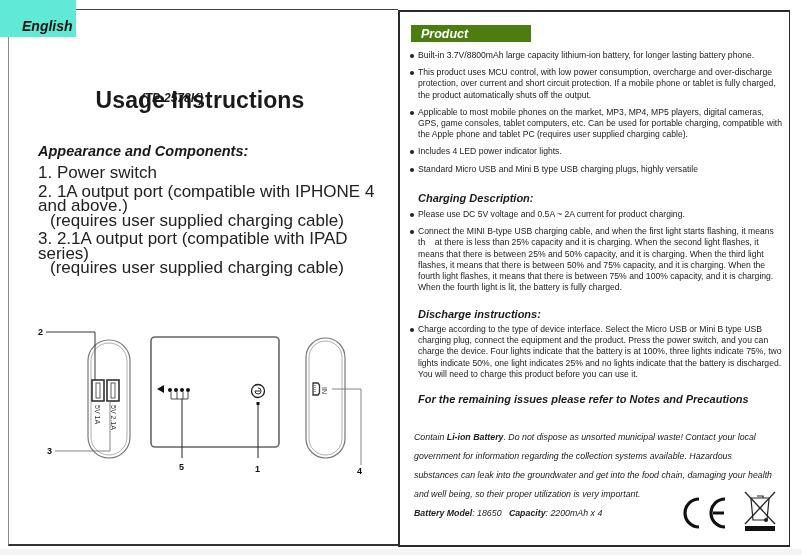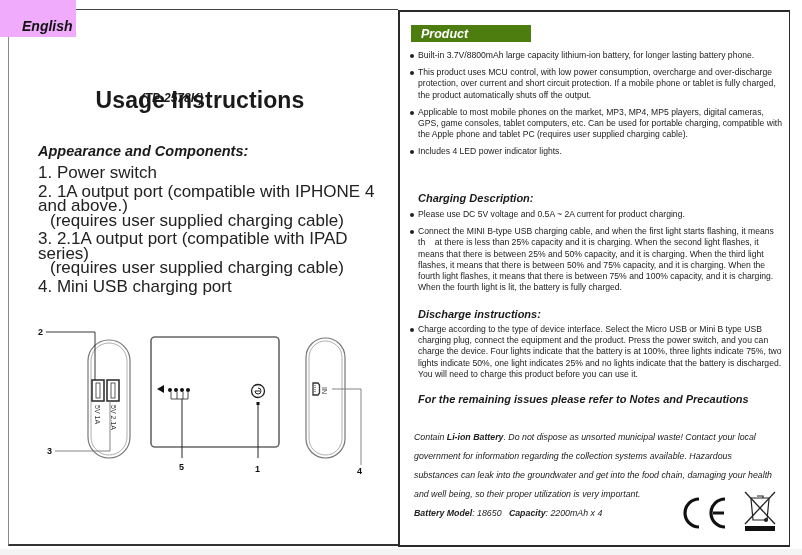--- a/index.html
+++ b/index.html
@@ -11,21 +11,21 @@
   }
   .page-bg { position:absolute; left:0; top:0; width:802px; height:549px; background:#ffffff; }
   
   .left-panel {
     position:absolute; left:8px; top:9px; width:390px; height:537px;
     border-left:1px solid #8a8a8a; border-top:1px solid #444; border-bottom:2px solid #333;
     box-sizing:border-box;
   }
   .lang-tab {
     position:absolute; left:0; top:0; width:76px; height:37px;
-    background:#f0abfc; z-index:2;
+    background:#5eead4; z-index:2;
   }
   .lang-tab span {
     position:absolute; left:22px; top:18px;
     font-size:14px; font-weight:bold; font-style:italic; color:#111;
   }
   .title {
     position:absolute; left:0; width:400px; top:60px; text-align:center;
     font-size:23px; font-weight:900; color:#1a1a1a; letter-spacing:0.1px;margin-top:27px;
   }
   .subtitle {
@@ -89,23 +89,20 @@
     <span>1. Power switch</span>
   </div>
   <div class="comp-item">
     <span>2. 1A output port (compatible with IPHONE 4 and above.)</span>
     <span class="sub">(requires user supplied charging cable)</span>
   </div>
   <div class="comp-item">
     <span>3. 2.1A output port (compatible with IPAD series)</span>
     <span class="sub">(requires user supplied charging cable)</span>
   </div>
-  <div class="comp-item">
-    <span>4. Mini USB charging port</span>
-  </div>
 </div>
 
 <svg style="position:absolute;left:0;top:0" width="400" height="555" viewBox="0 0 400 555">
 
   <g>
     <rect x="88" y="340" width="42" height="118" rx="21" ry="21" fill="none" stroke="#777" stroke-width="1.2"></rect>
     <rect x="91" y="343" width="36" height="112" rx="18" ry="18" fill="none" stroke="#999" stroke-width="0.8"></rect>
     <g>
       <rect x="92" y="380" width="12" height="21" fill="none" stroke="#333" stroke-width="1.6"></rect>
       <rect x="96" y="383" width="4" height="15" fill="none" stroke="#333" stroke-width="0.8"></rect>
@@ -167,20 +164,21 @@
       <span>Product Features</span>
       <span style="font-style:normal;font-weight:normal;font-size:11px;">:</span>
     </span>
 </div>
 
 <div class="bullets" style="top:50px">
   <div class="bullet">Built-in 3.7V/8800mAh large capacity lithium-ion battery, for longer lasting battery phone.</div>
   <div class="bullet">This product uses MCU control, with low power consumption, overcharge and over-discharge protection, over current and short circuit protection. If a mobile phone or tablet is fully charged, the product automatically shuts off the output.</div>
   <div class="bullet">Applicable to most mobile phones on the market, MP3, MP4, MP5 players, digital cameras, GPS, game consoles, tablet computers, etc. Can be used for portable charging, compatible with the Apple phone and tablet PC (requires user supplied charging cable).</div>
   <div class="bullet">Includes 4 LED power indicator lights.</div>
+  <div class="bullet">Standard Micro USB and Mini B type USB charging plugs, highly versatile</div>
 </div>
 
 <div class="sub-head" style="top:192px">Charging Description:</div>
 <div class="bullets" style="top:209px">
   <div class="bullet">Please use DC 5V voltage and 0.5A ~ 2A current for product charging.</div>
   <div class="bullet" style="white-space:pre-wrap">Connect the MINI B-type USB charging cable, and when the first light starts flashing, it means th    at there is less than 25% capacity and it is charging. When the second light flashes, it means that there is between 25% and 50% capacity, and it is charging. When the third light flashes, it means that there is between 50% and 75% capacity, and it is charging. When the fourth light flashes, it means that there is between 75% and 100% capacity, and it is charging. When the fourth light is lit, the battery is fully charged.</div>
 </div>
 
 <div class="sub-head" style="top:308px">Discharge instructions:</div>
 <div class="bullets" style="top:324px">

